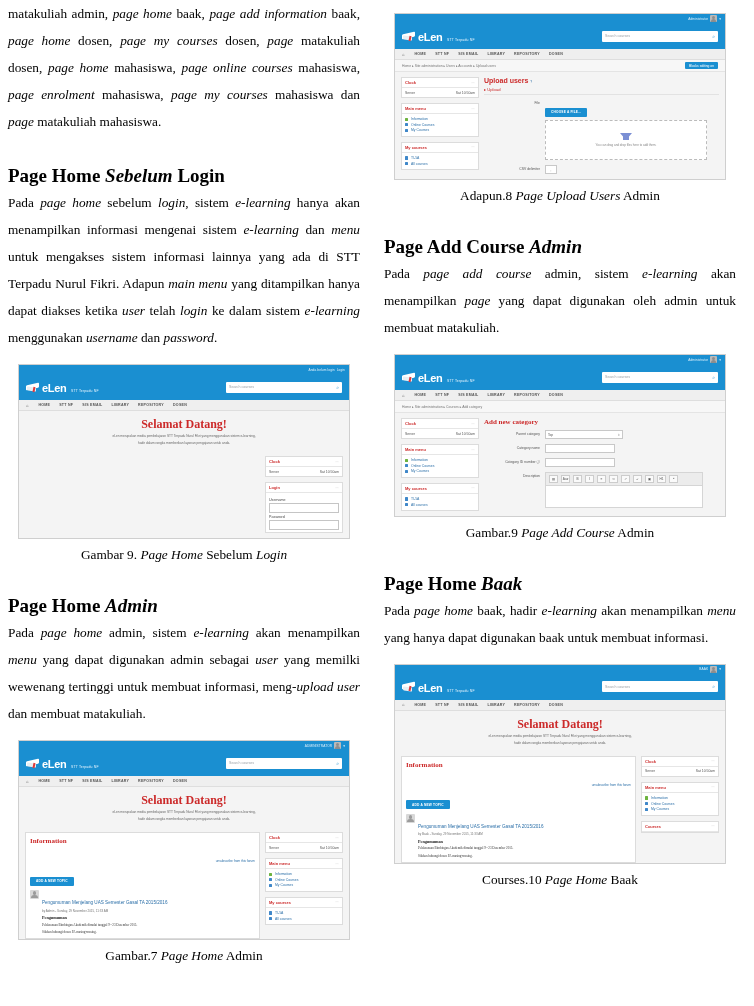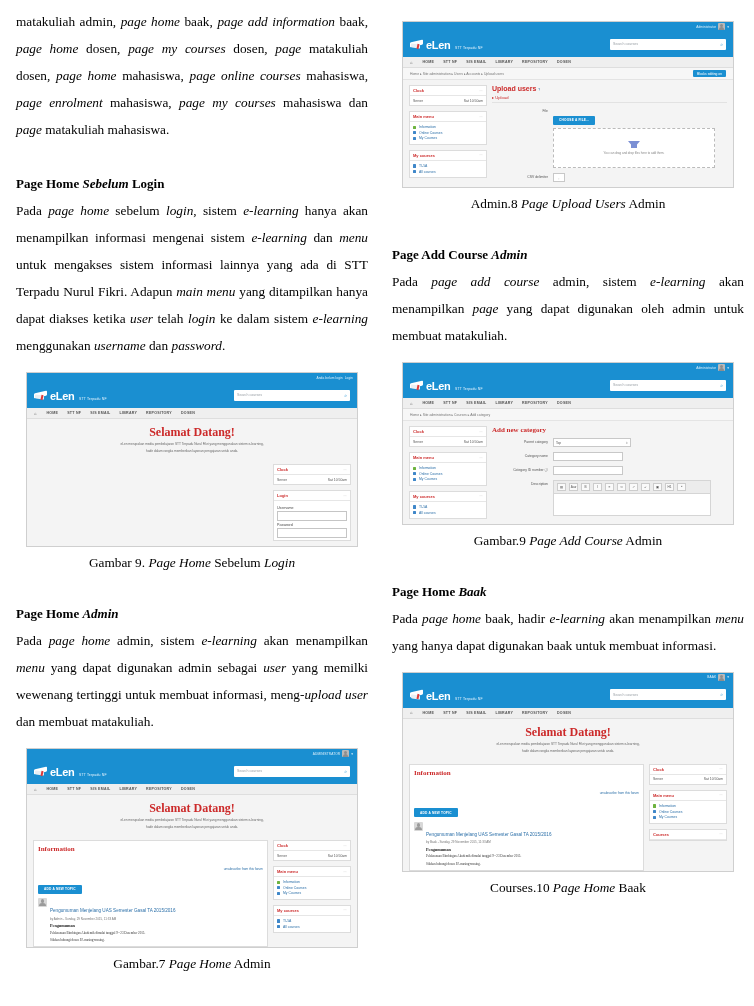--- a/index.html
+++ b/index.html
@@ -6,40 +6,40 @@
   html,body{margin:0;padding:0;background:#ffffff;}
   body{
     width:754px;height:1006px;
     font-family:"Liberation Serif","DejaVu Serif",serif;
     color:#000;
     position:relative;
     overflow:hidden;
   }
   .page{
     position:relative;width:754px;height:1006px;
-    padding:8px;box-sizing:border-box;
+    padding:0;box-sizing:border-box;
   }
   .cols{
     display:flex;
     gap:24px;
     padding:0 8px;
     box-sizing:border-box;
     width:754px;
   }
   .col{width:352px;flex:0 0 352px;}
 
   p.body{
     font-size:13.3px;
     line-height:27px;
     text-align:justify;
     margin:0;
     hyphens:none;
   }
   h3.head{
-    font-size:13px;
+    font-size:19px;
     font-weight:bold;
     margin:0 0 0 0;
     line-height:27px;
   }
   .sp{height:27px;}
   .sp-half{height:13px;}
   i{font-style:italic;}
   .caption{
     text-align:center;
     font-size:13.3px;
@@ -559,21 +559,21 @@
               </div>
             </span>
           </div>
           <div class="formrow">
             <span class="formlabel">CSV delimiter</span>
             <span class="tiny-select">,</span>
           </div>
         </div>
       </div>
     </div>
-    <p class="caption"><span>Admin.8 </span><i>Page Upload Users</i><span> Admin</span></p>
+    <p class="caption"><span>Adapun.8 </span><i>Page Upload Users</i><span> Admin</span></p>
 
     <div class="sp"></div>
 
     <h3 class="head"><span>Page Add Course </span><i>Admin</i></h3>
     <p class="body"><span>Pada </span><i>page add course</i><span> admin, sistem </span><i>e-learning</i><span> akan menampilkan </span><i>page</i><span> yang dapat digunakan oleh admin untuk membuat matakuliah.</span></p>
 
     <div class="sp-half"></div>
 
     <div class="shot">
       <div class="topbar">

